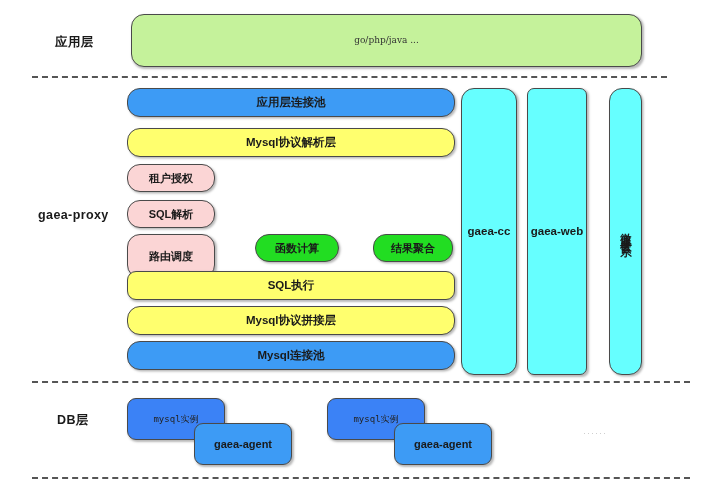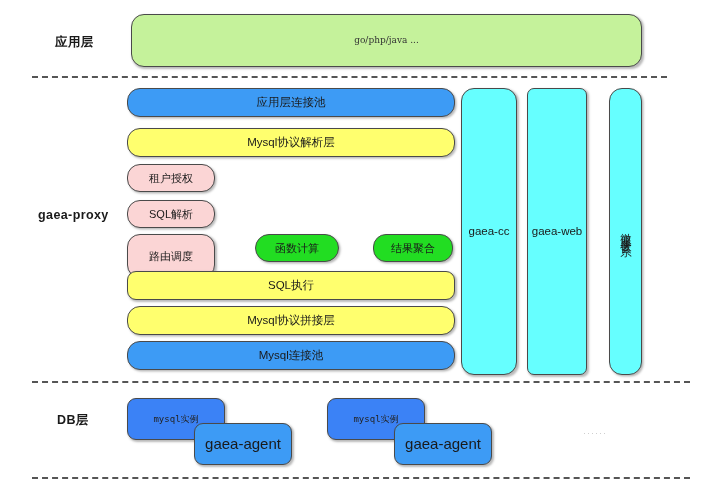--- a/index.html
+++ b/index.html
@@ -22,21 +22,21 @@
   .node {
     position: absolute;
     box-sizing: border-box;
     border: 1.4px solid #4a4a4a;
     border-radius: 11px;
     display: flex;
     align-items: center;
     justify-content: center;
     text-align: center;
     color: #1a1a1a;
-    font-weight: normal;
+    font-weight: bold;
     line-height: 1.15;
     box-shadow: 1.5px 1.5px 2.2px rgba(0,0,0,0.28);
   }
 
   .node.pill { border-radius: 13px; }
 
   
   .layer-label {
     position: absolute;
     font-weight: bold;
@@ -60,21 +60,21 @@
   .fill-green    { background: #22dd22; }
   .fill-cyan     { background: #66ffff; }
   .fill-dbgreen  { background: #3b82f6; }
 
   
   .t-bar    { font-size: 11.5px; }
   .t-small  { font-size: 11px; }
   .t-app    { font-size: 9px; font-weight: normal; font-family: "DejaVu Serif", serif; color: #333; }
   .t-col    { font-size: 11.5px; }
   .t-mysql  { font-size: 9px; font-family: "DejaVu Sans Mono", monospace; font-weight: normal; color: #222; }
-  .t-agent  { font-size: 15px; font-weight: normal; color: #1a1a1a; }
+  .t-agent  { font-size: 11px; font-weight: bold; color: #1a1a1a; }
 
   
   .vertical-text {
     writing-mode: vertical-rl;
     text-orientation: upright;
     letter-spacing: 3px;
     font-size: 11.5px;
   }
 
   .ellipsis-mark {

